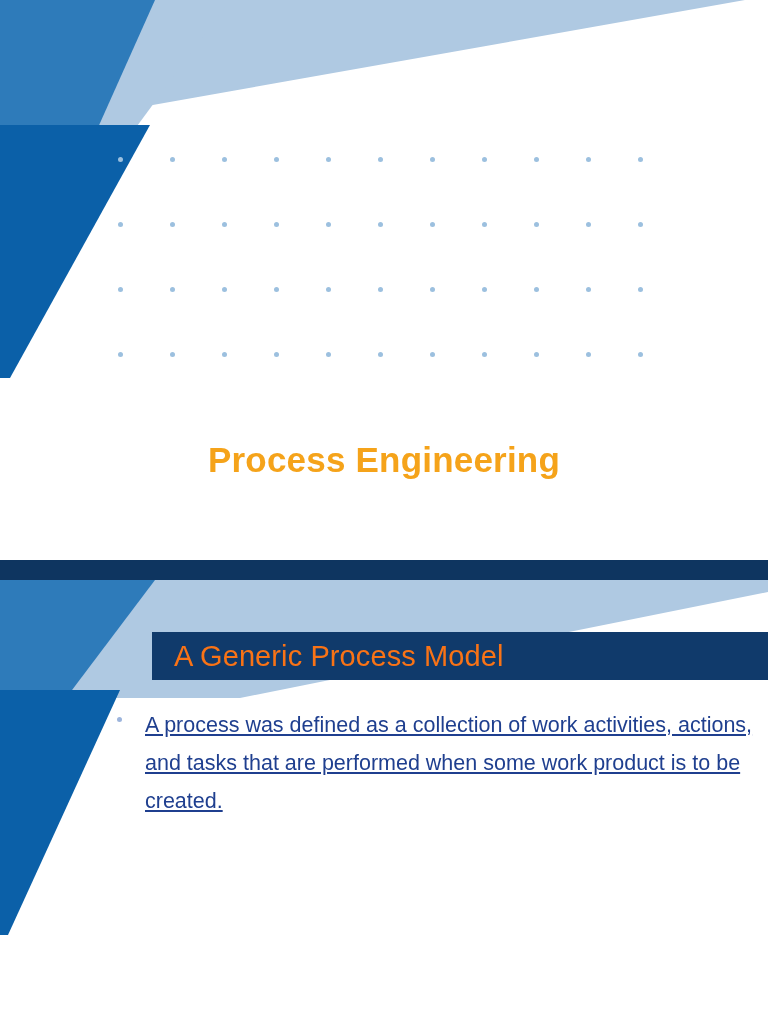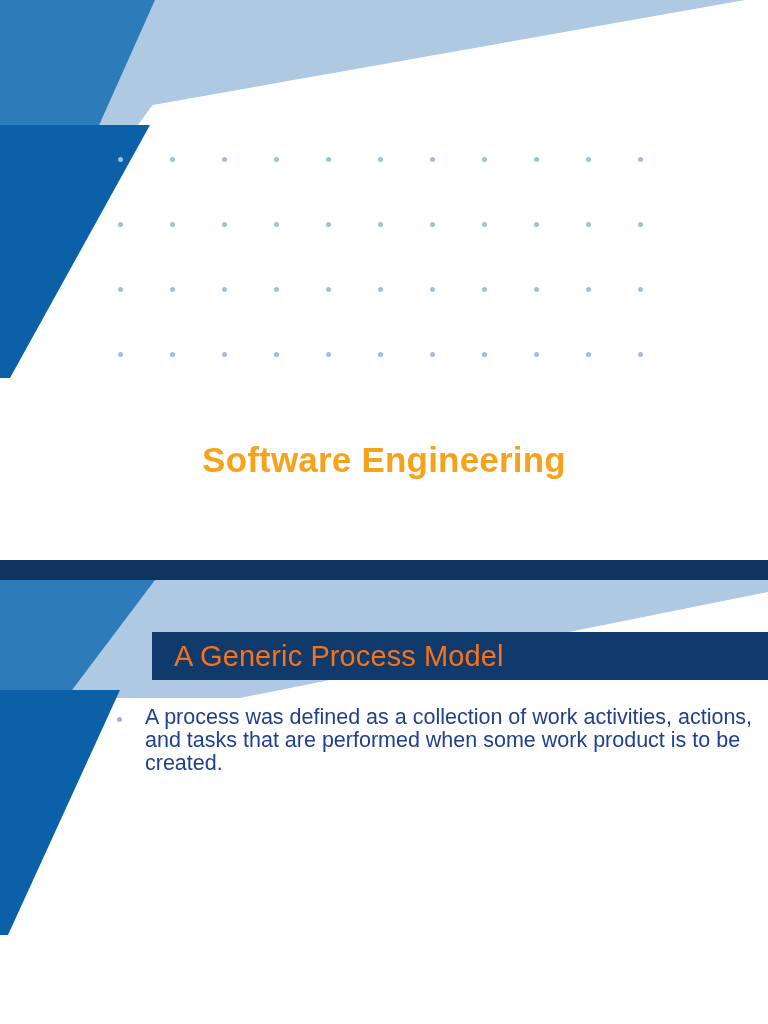--- a/index.html
+++ b/index.html
@@ -118,21 +118,22 @@
     left: 112px;
     top: 126px;
     width: 650px;
   }
   .body-item {
     position: relative;
     padding-left: 33px;
     margin-bottom: 13px;
     color: #1F3F8F;
     font-size: 21.5px;
-    line-height: 23px;
+    line-height: 38px;
+    text-decoration: underline;
   }
   .body-item .bullet {
     position: absolute;
     left: 5px;
     top: 11px;
     width: 5px;
     height: 5px;
     border-radius: 50%;
     background: #9CB4DC;
   }
@@ -197,21 +198,21 @@
         <div class="dot" style="left: 274px; top: 352px; width: 5px; height: 5px;"></div>
         <div class="dot" style="left: 326px; top: 352px; width: 5px; height: 5px;"></div>
         <div class="dot" style="left: 378px; top: 352px; width: 5px; height: 5px;"></div>
         <div class="dot" style="left: 430px; top: 352px; width: 5px; height: 5px;"></div>
         <div class="dot" style="left: 482px; top: 352px; width: 5px; height: 5px;"></div>
         <div class="dot" style="left: 534px; top: 352px; width: 5px; height: 5px;"></div>
         <div class="dot" style="left: 586px; top: 352px; width: 5px; height: 5px;"></div>
         <div class="dot" style="left: 638px; top: 352px; width: 5px; height: 5px;"></div>
       </div>
 
-    <h1 class="slide-one-title">Software Engineering</h1>
+    <h1 class="slide-one-title">Process Engineering</h1>
   </section>
 
   <div class="divider-bar"></div>
 
   <section class="slide-two">
 
     <svg class="deco-layer" viewBox="0 0 768 444" preserveAspectRatio="none">
 
       <polygon points="96,0 768,0 768,12 240,118 0,118 0,0" fill="#AFC9E2"></polygon>
 

